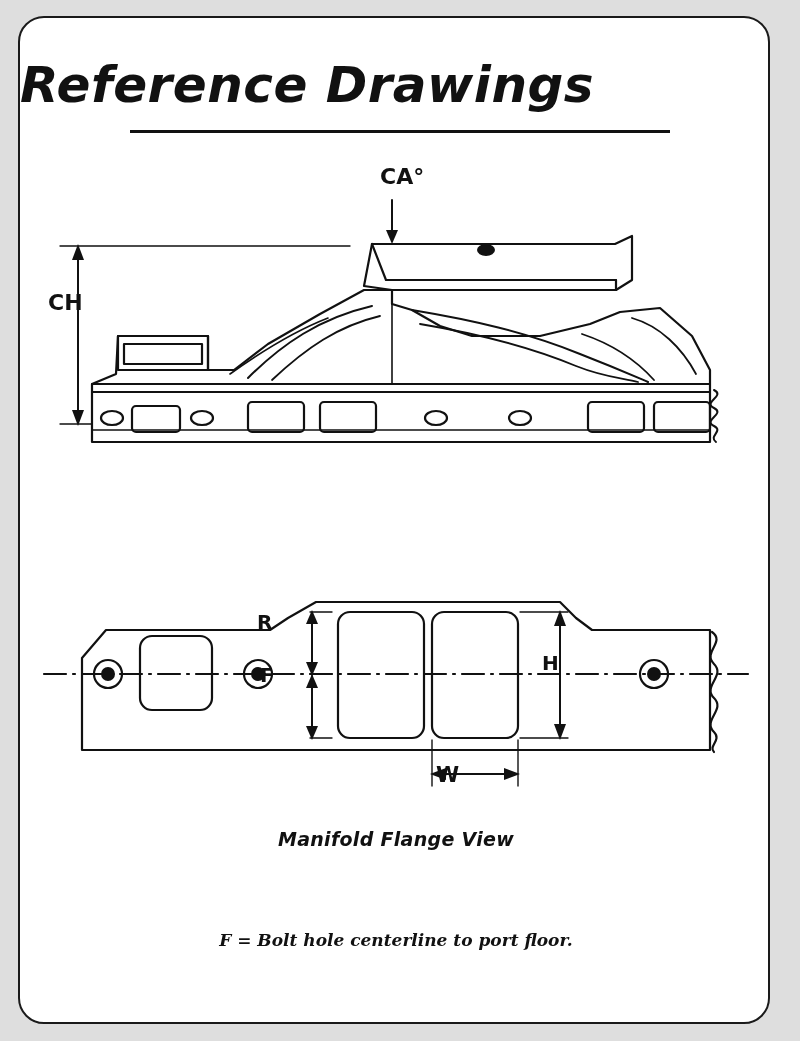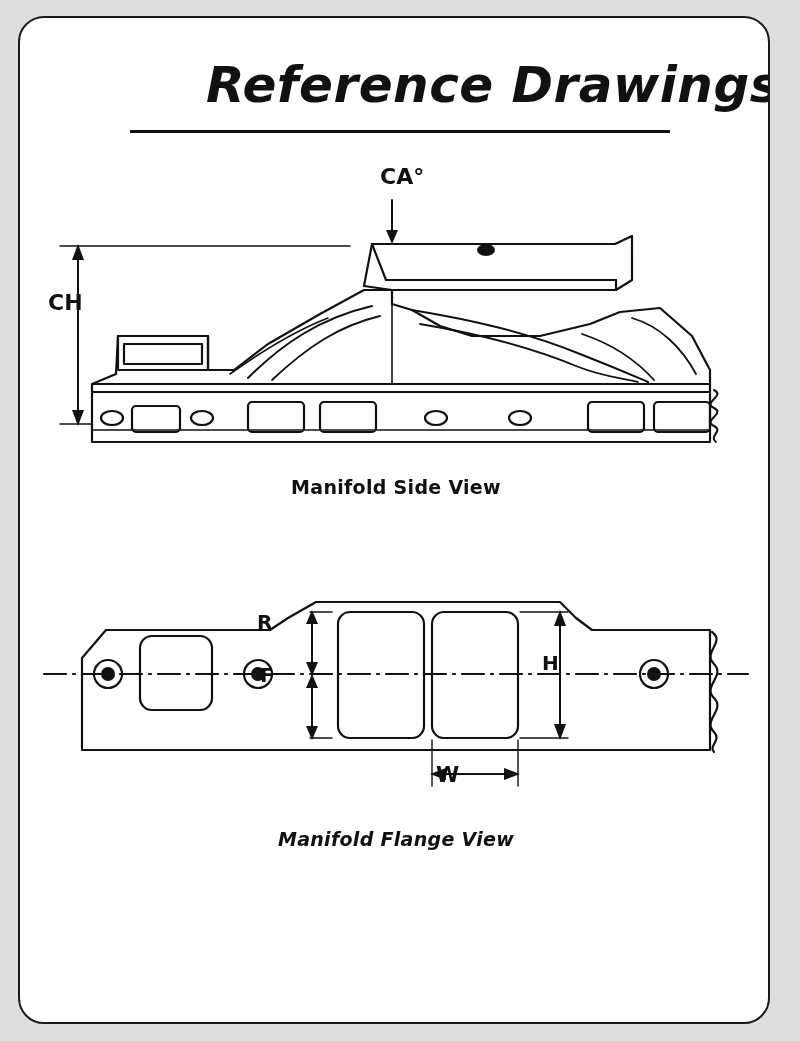--- a/index.html
+++ b/index.html
@@ -29,29 +29,28 @@
     border: 2px solid #1a1a1a;
     border-radius: 26px;
     box-sizing: border-box;
     overflow: hidden;
   }
   .title {
     position: absolute;
     left: 0;
     top: 38px;
     width: 752px;
-    text-align: right;
+    text-align: left;
     font-family: "DejaVu Sans", sans-serif;
     font-size: 50px;
     font-weight: bold;
     font-style: italic;
     letter-spacing: 0.5px;
     color: #111111;
     white-space: nowrap;
-    margin-left: 8px;
   }
   .title-rule {
     position: absolute;
     left: 110px;
     top: 112px;
     width: 540px;
     height: 3px;
     background: #111111;
   }
 
@@ -221,18 +220,18 @@
       </svg>
     </div>
 
     <div class="dimlabel" id="label-ca">CA°</div>
     <div class="dimlabel" id="label-ch">CH</div>
     <div class="dimlabel" id="label-r">R</div>
     <div class="dimlabel" id="label-f">F</div>
     <div class="dimlabel" id="label-h">H</div>
     <div class="dimlabel" id="label-w">W</div>
 
-    <div class="caption" id="caption-side">Manifold Side View</div>
     <div class="caption" id="caption-flange">Manifold Flange View</div>
 
+    <div class="legend" id="legend-f">F = Bolt hole centerline to port floor.</div>
 
   </div>
 </div>
 
 </body></html>

